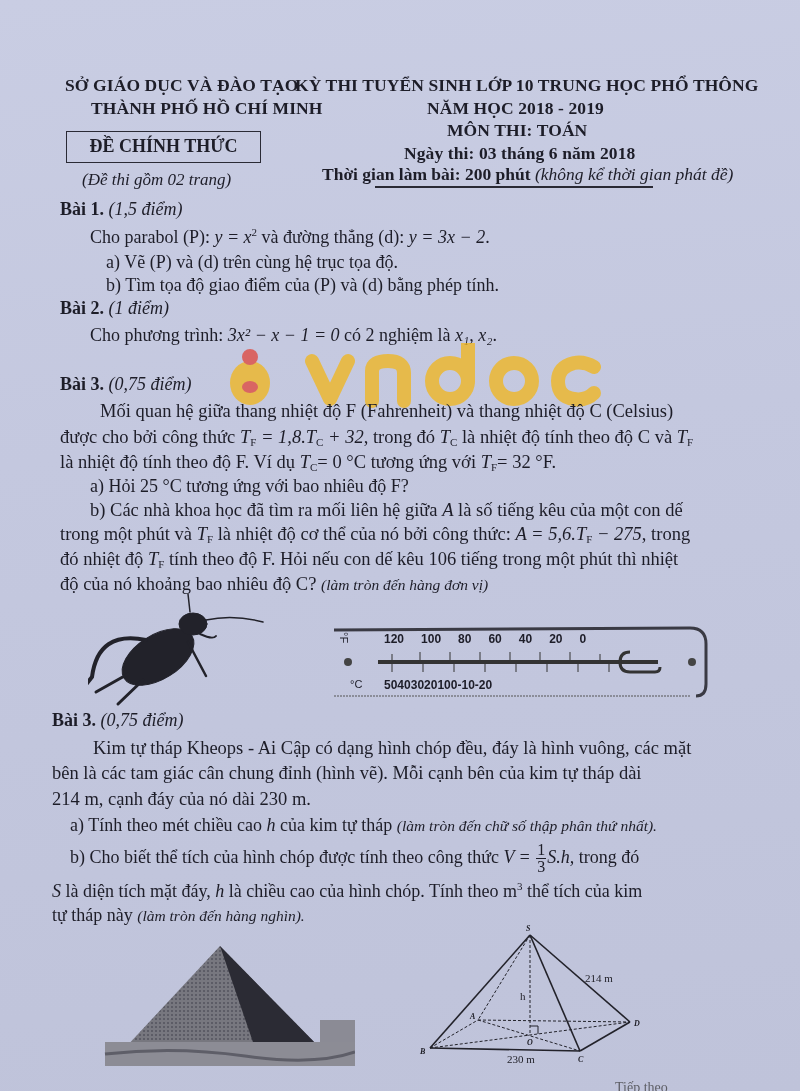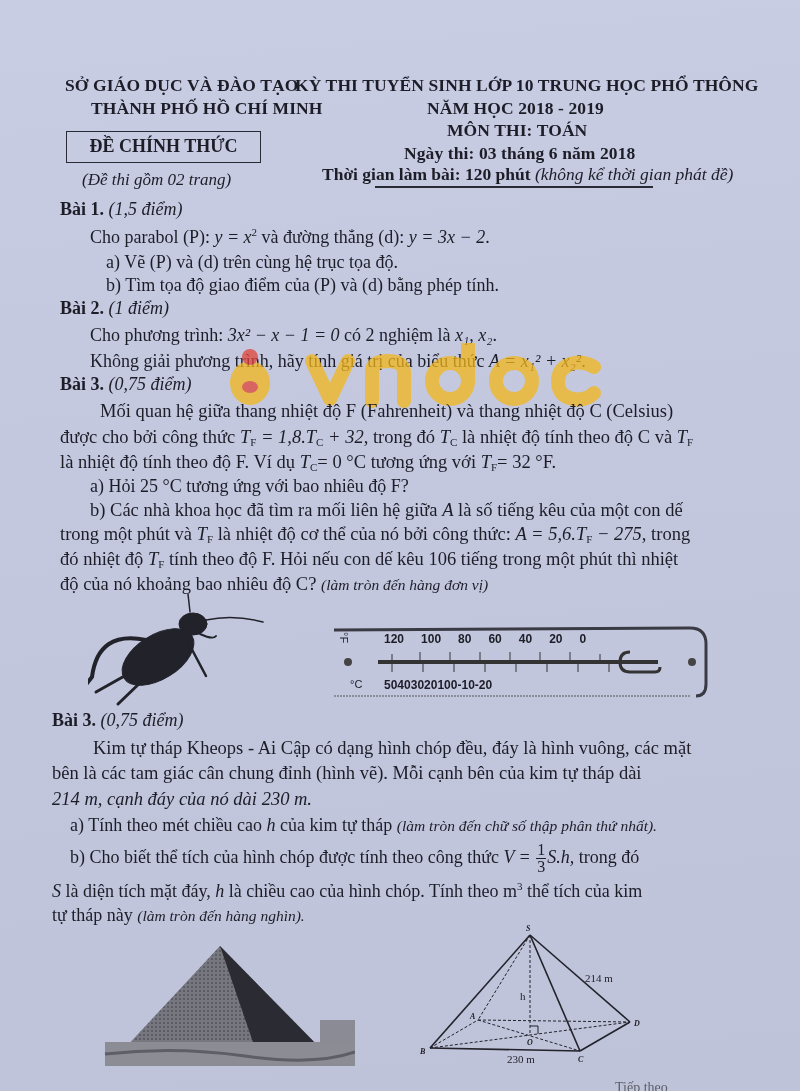--- a/index.html
+++ b/index.html
@@ -40,21 +40,21 @@
   <div class="box">
     <div style="text-align:center; font-weight:bold; font-size:18px; line-height:29px;">ĐỀ CHÍNH THỨC</div>
   </div>
   <div class="abs i" style="left:82px; top:170px; font-size:17px;">(Đề thi gồm 02 trang)</div>
 
   <div class="abs hdr" style="left:295px; top:75px;">KỲ THI TUYỂN SINH LỚP 10 TRUNG HỌC PHỔ THÔNG</div>
   <div class="abs hdr" style="left:427px; top:98px;">NĂM HỌC 2018 - 2019</div>
   <div class="abs hdr" style="left:447px; top:120px;">MÔN THI: TOÁN</div>
   <div class="abs hdr" style="left:404px; top:143px;">Ngày thi: 03 tháng 6 năm 2018</div>
   <div class="abs" style="left:322px; top:164px; font-size:17.5px;">
-    <span class="b">Thời gian làm bài: 120 phút</span>
+    <span class="b">Thời gian làm bài: 200 phút</span>
     <span class="i">(không kể thời gian phát đề)</span>
   </div>
   <div class="rule" style="left:375px; top:186px; width:278px;"></div>
 
   <div class="abs t" style="left:60px; top:199px;">
     <span class="b">Bài 1.</span>
     <span class="i">(1,5 điểm)</span>
   </div>
   <div class="abs t" style="left:90px; top:226px;">
     <span>Cho parabol (P):</span>
@@ -67,24 +67,20 @@
 
   <div class="abs t" style="left:60px; top:298px;">
     <span class="b">Bài 2.</span>
     <span class="i">(1 điểm)</span>
   </div>
   <div class="abs t" style="left:90px; top:325px;">
     <span>Cho phương trình:</span>
     <span class="math">3x² − x − 1 = 0</span>
     <span>có 2 nghiệm là</span>
     <span class="math">x₁, x₂</span>.
-  </div>
-  <div class="abs t" style="left:90px; top:351px;">
-    <span>Không giải phương trình, hãy tính giá trị của biểu thức</span>
-    <span class="math">A = x₁² + x₂²</span>.
   </div>
 
   <svg class="watermark" viewBox="0 0 390 70">
     <g fill="#f2b61a">
       <ellipse cx="28" cy="40" rx="20" ry="22"></ellipse>
       <circle cx="28" cy="14" r="8" fill="#e0443a"></circle>
       <ellipse cx="28" cy="44" rx="8" ry="6" fill="#e0443a"></ellipse>
     </g>
     <g fill="none" stroke="#f2b61a" stroke-width="14" stroke-linecap="round" stroke-linejoin="round">
       <path d="M90 18 L108 56 L126 18"></path>
@@ -200,21 +196,21 @@
       <span>-20</span>
     </div>
   </div>
 
   <div class="abs t" style="left:52px; top:710px;">
     <span class="b">Bài 3.</span>
     <span class="i">(0,75 điểm)</span>
   </div>
   <div class="abs t" style="left:52px; top:763px; font-size:18.5px;">bên là các tam giác cân chung đỉnh (hình vẽ). Mỗi cạnh bên của kim tự tháp dài</div>
   <div class="abs t" style="left:93px; top:738px; font-size:18.5px;">Kim tự tháp Kheops - Ai Cập có dạng hình chóp đều, đáy là hình vuông, các mặt</div>
-  <div class="abs t" style="left:52px; top:789px; font-size:18.5px;font-style:italic;">214 m, cạnh đáy của nó dài 230 m.</div>
+  <div class="abs t" style="left:52px; top:789px; font-size:18.5px;">214 m, cạnh đáy của nó dài 230 m.</div>
   <div class="abs t" style="left:70px; top:815px;text-align:right;">
     <span>a)  Tính theo mét chiều cao</span>
     <span class="math">h</span>
     <span>của kim tự tháp</span>
     <span class="sm-i">(làm tròn đến chữ số thập phân thứ nhất).</span>
   </div>
   <div class="abs t" style="left:70px; top:842px;">
     <span>b) Cho biết thể tích của hình chóp được tính theo công thức</span>
     <span class="math">V =</span>
     <span class="frac">

